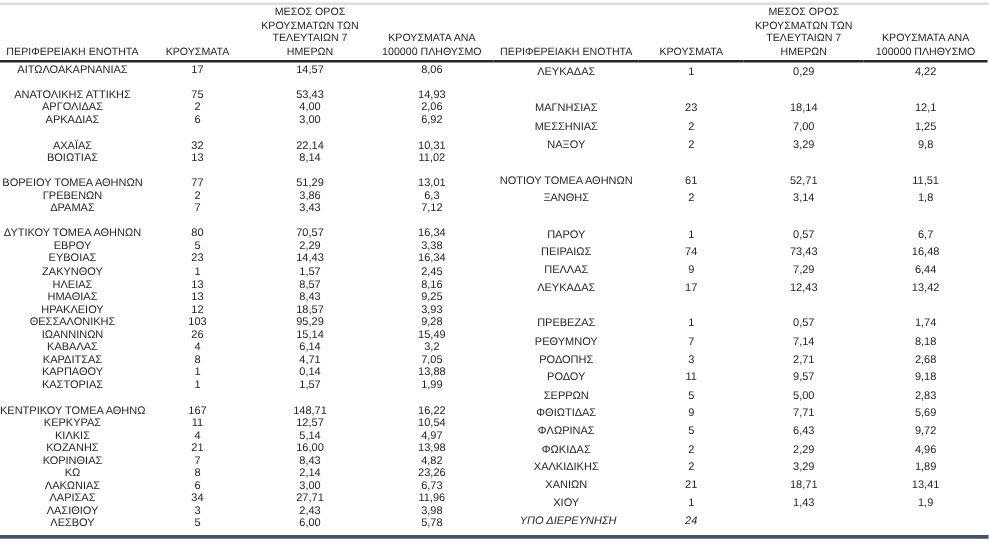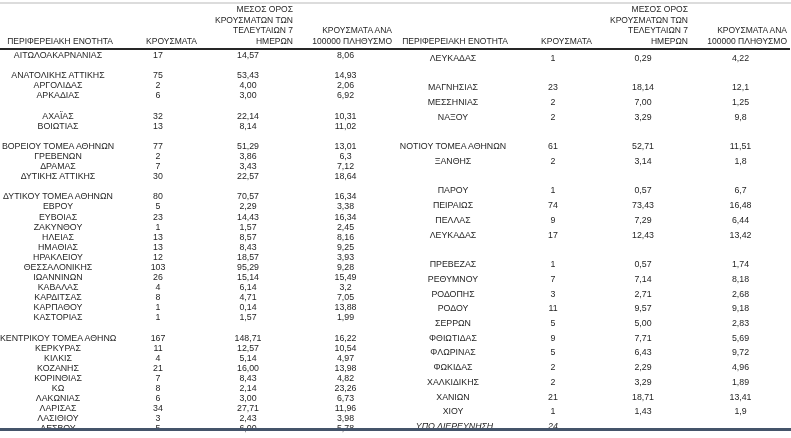--- a/index.html
+++ b/index.html
@@ -29,21 +29,21 @@
     position: absolute; left: 0; top: 4px;
     display: flex; flex-direction: row;
   }
   table {
     border-collapse: collapse;
     table-layout: fixed;
     width: 395px;
   }
   thead td {
     vertical-align: bottom;
-    text-align: right;
+    text-align: center;
     font-size: 8.5px;
     line-height: 10.5px;
     height: 40px;
     padding: 0 3px 2px 3px;
     border-bottom: 2px solid #262626;
   }
   tbody td {
     font-size: 8.8px;
     line-height: 10.1px;
     text-align: center;
@@ -136,26 +136,20 @@
             <td>2</td>
             <td>3,86</td>
             <td>6,3</td>
           </tr>
           <tr>
             <td>ΔΡΑΜΑΣ</td>
             <td>7</td>
             <td>3,43</td>
             <td>7,12</td>
           </tr>
-          <tr>
-            <td>ΔΥΤΙΚΗΣ ΑΤΤΙΚΗΣ</td>
-            <td>30</td>
-            <td>22,57</td>
-            <td>18,64</td>
-          </tr>
           <tr class="spacer">
             <td colspan="4"></td>
           </tr>
           <tr>
             <td>ΔΥΤΙΚΟΥ ΤΟΜΕΑ ΑΘΗΝΩΝ</td>
             <td>80</td>
             <td>70,57</td>
             <td>16,34</td>
           </tr>
           <tr>

